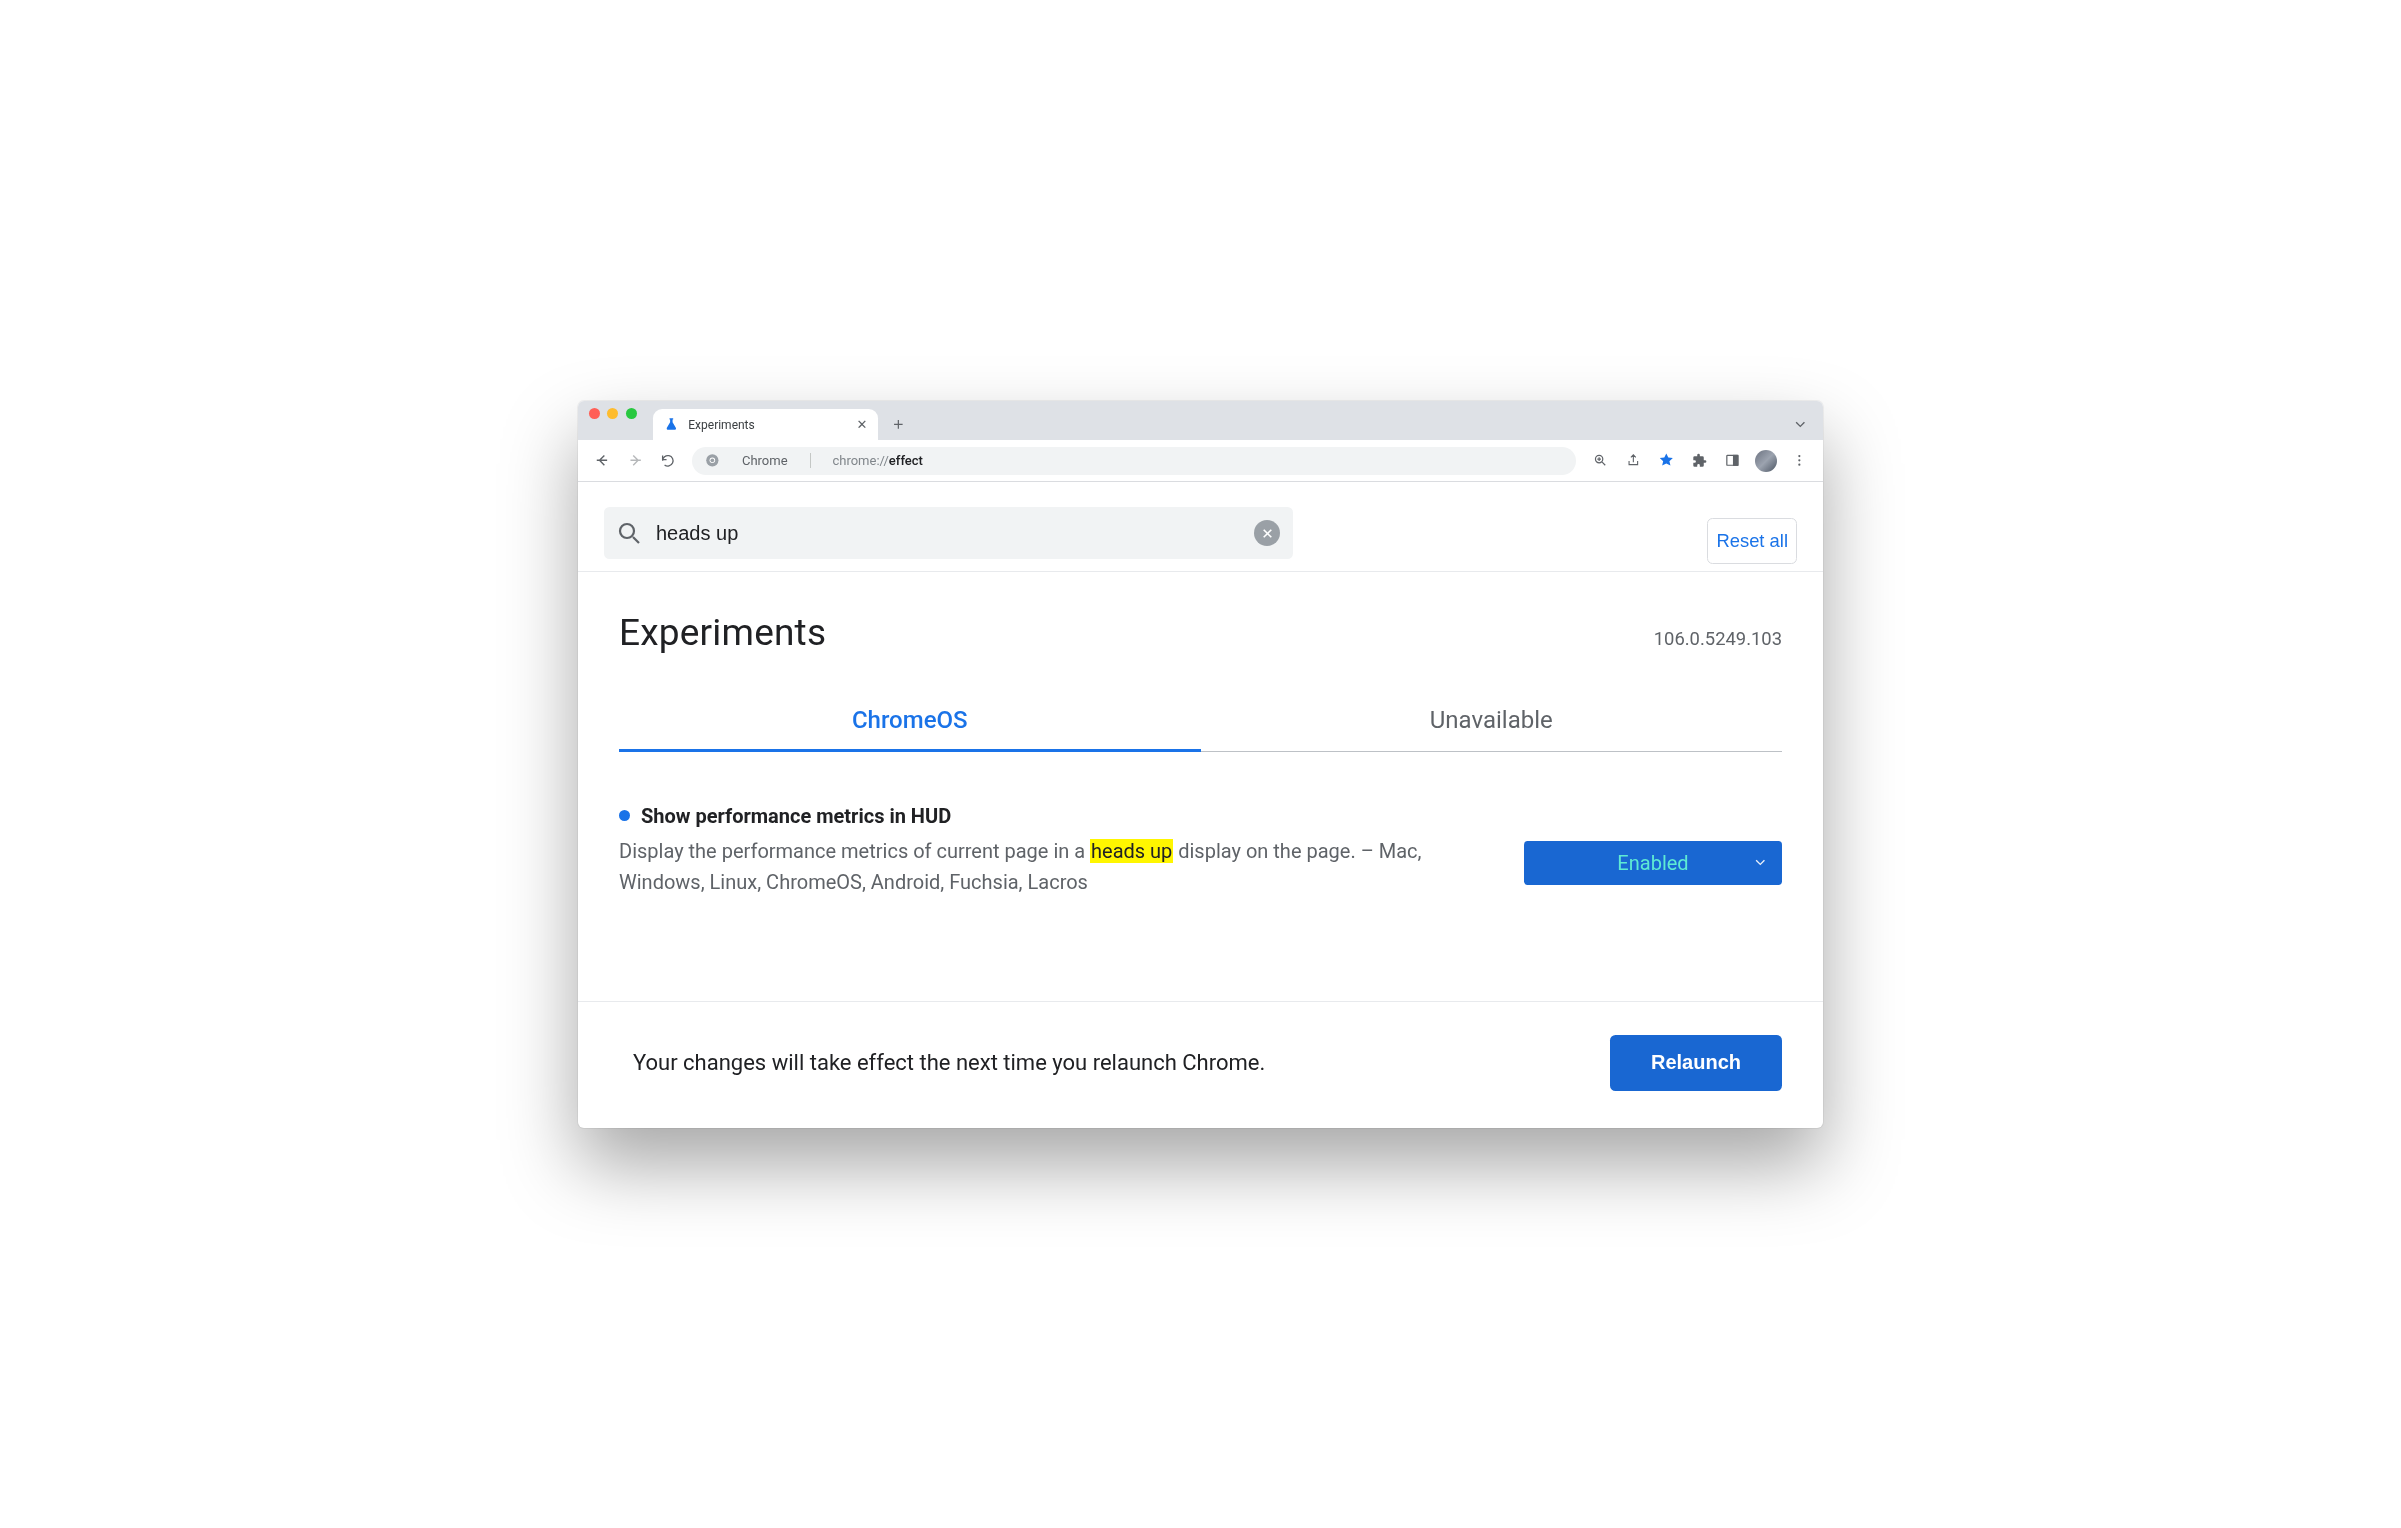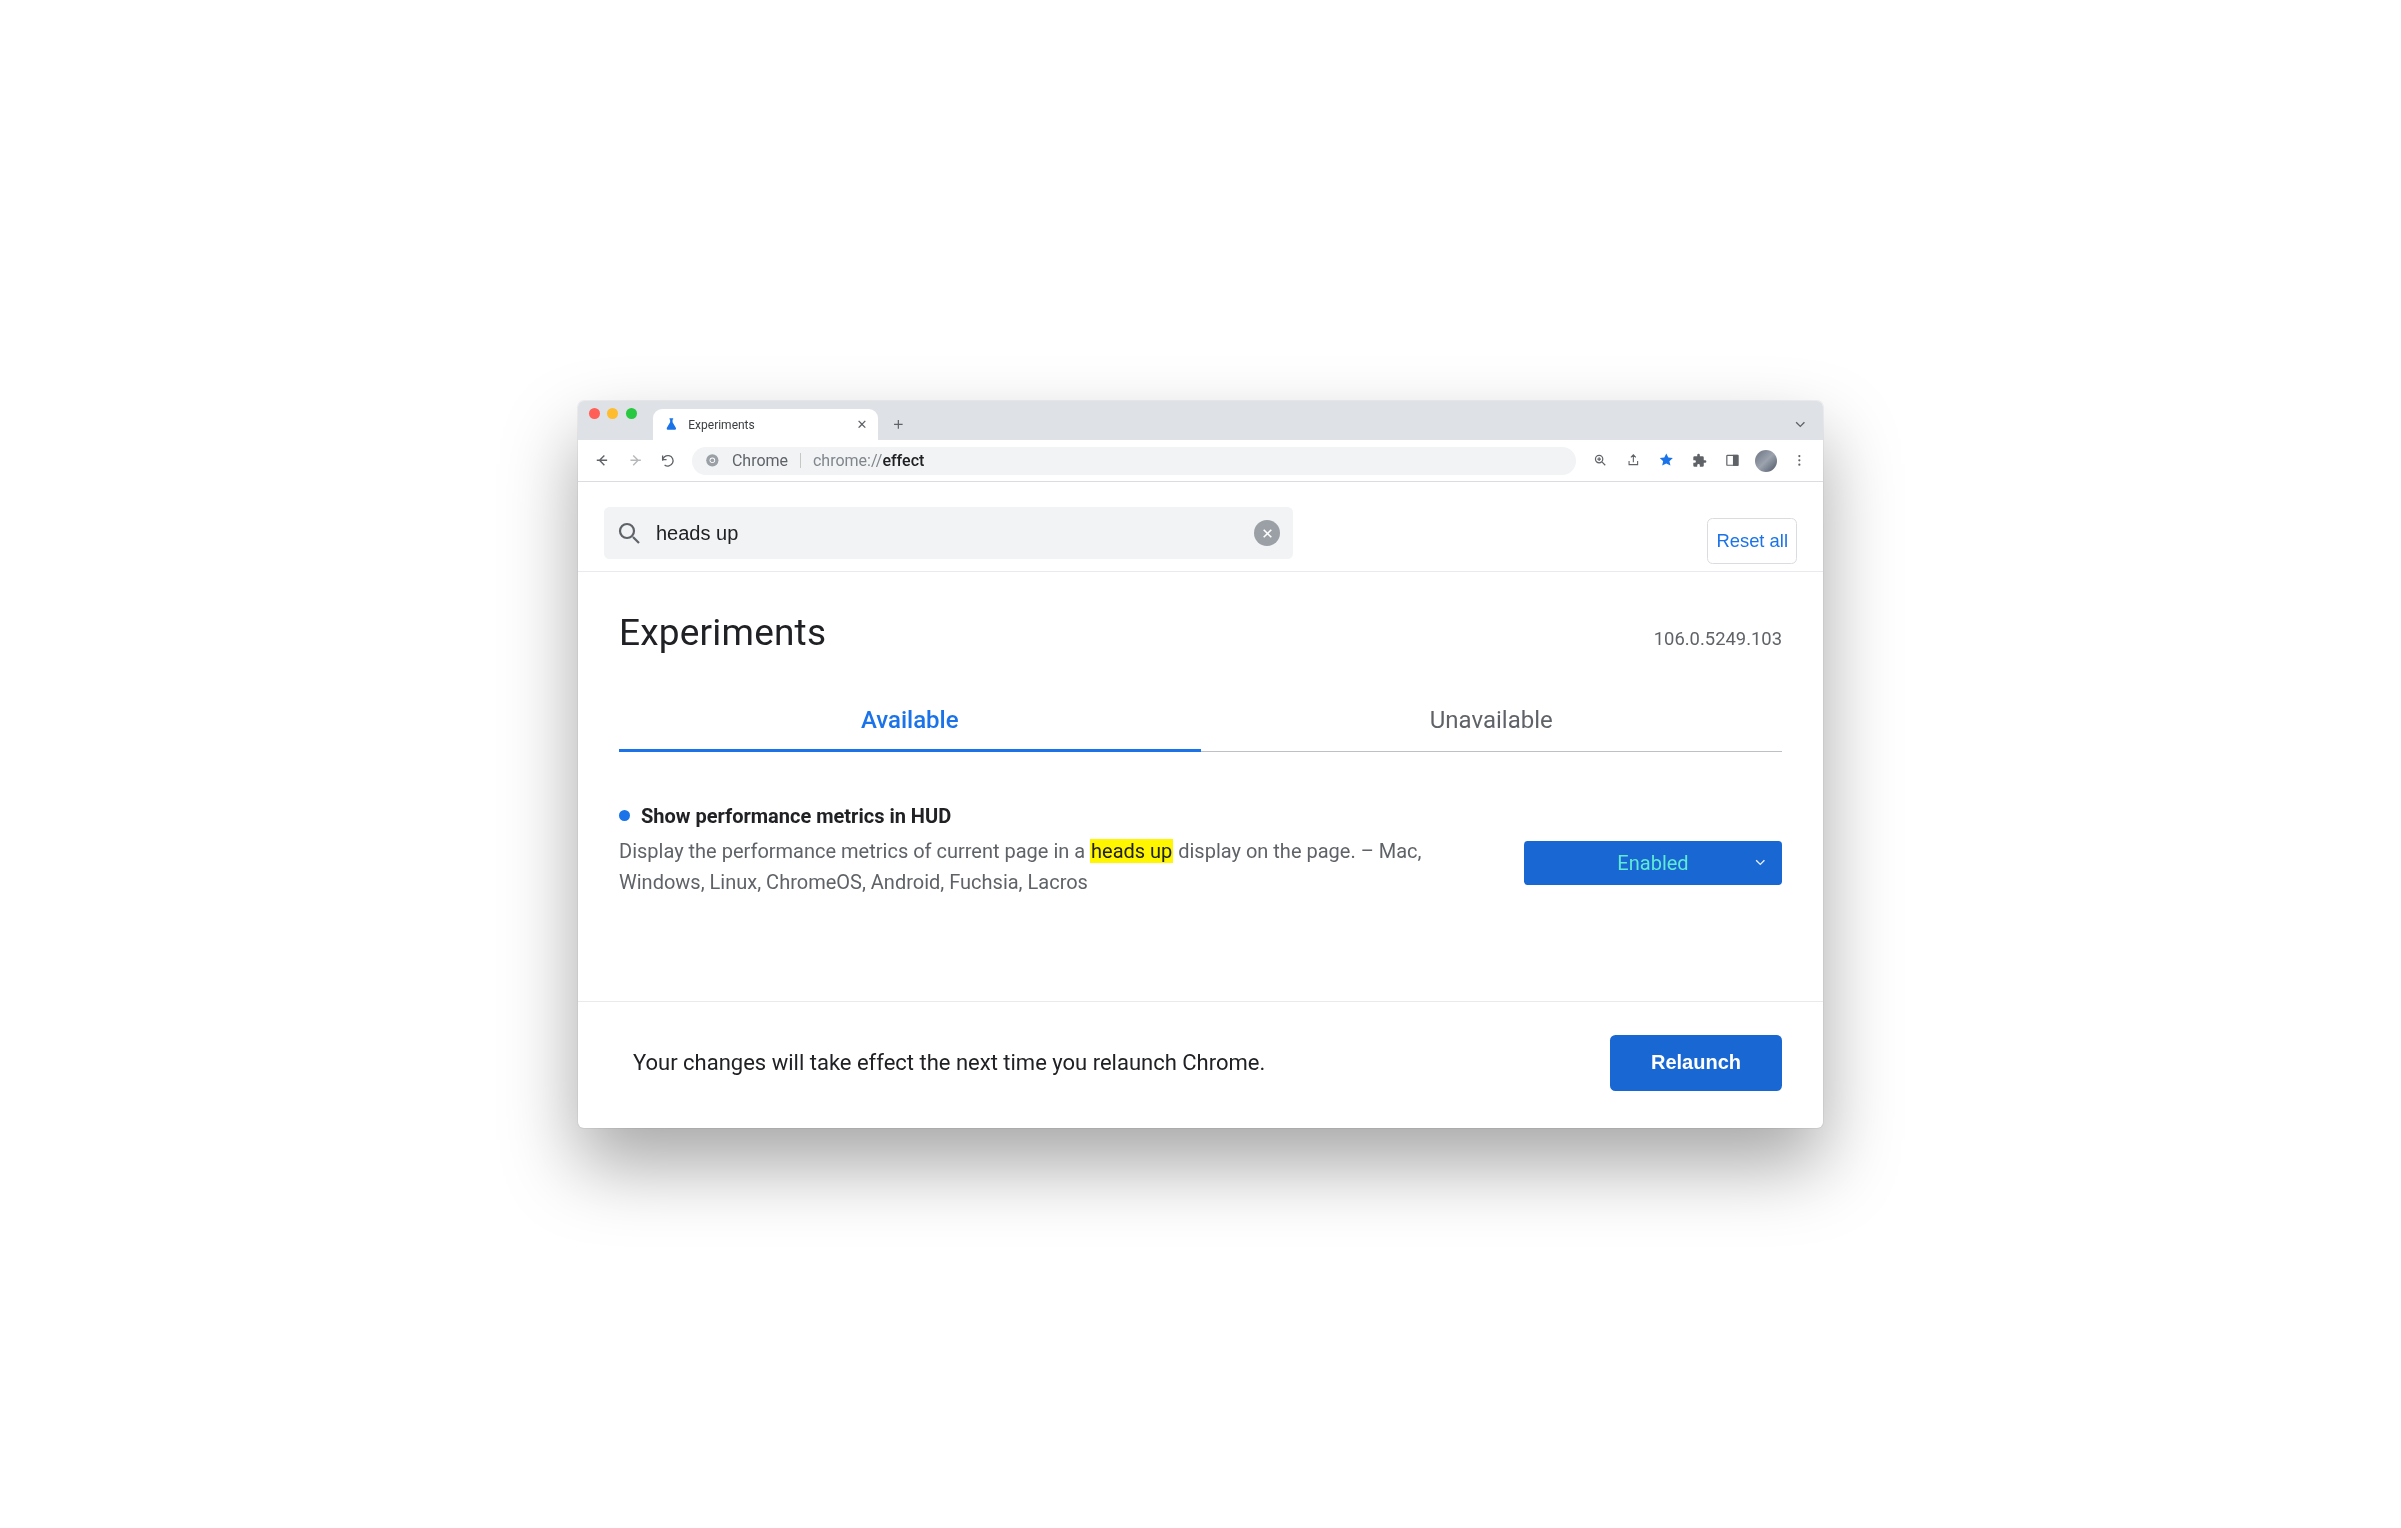--- a/index.html
+++ b/index.html
@@ -60,21 +60,21 @@
   .tabs-menu{margin-left:auto;color:#5f6368;margin-bottom:3.7px;padding:3.7px}
   
   .toolbar{
     height:41px;background:#fff;border-bottom:0.9px solid var(--grey-300);
     display:flex;align-items:center;padding:0 9.2px;gap:3.7px;
   }
   .navbtn{width:29.5px;height:29.5px;display:flex;align-items:center;justify-content:center;color:#5f6368;border-radius:50%}
   .navbtn.disabled{opacity:.45}
   .omnibox{
     flex:1;height:28px;background:var(--grey-100);border-radius:14.7px;
-    display:flex;align-items:center;padding:0 13px;gap:12px;color:#5f6368;font-size:16px;
+    display:flex;align-items:center;padding:0 13px;gap:22px;color:#5f6368;font-size:13px;
     margin:0 5.5px;
   }
   .omnibox .chromeicon{width:14.7px;height:14.7px;color:#5f6368}
   .omnibox .chip{color:#5f6368}
   .omnibox .sep{width:0.9px;height:14.7px;background:#c4c7c5}
   .omnibox .url-grey{color:#80868b}
   .omnibox .url-strong{color:#202124;font-weight:500}
   .tbicon{width:29.5px;height:29.5px;display:flex;align-items:center;justify-content:center;color:#5f6368;border-radius:50%}
   .avatar{width:22px;height:22px;border-radius:50%;background:linear-gradient(135deg,#6b7280,#9ca3af,#4b5563);}
   
@@ -246,21 +246,21 @@
       </div>
       <button class="resetbtn">Reset all</button>
     </div>
 
     <div class="headrow">
       <h1>Experiments</h1>
       <span class="version">106.0.5249.103</span>
     </div>
 
     <div class="tabs">
-      <div class="t active">Available</div>
+      <div class="t active">ChromeOS</div>
       <div class="t">Unavailable</div>
     </div>
 
     <div class="flagitem">
       <div class="flagtext">
         <div class="flagtitle">
           <span class="bluedot"></span>
           <span>Show performance metrics in HUD</span>
         </div>
         <div class="flagdesc">

